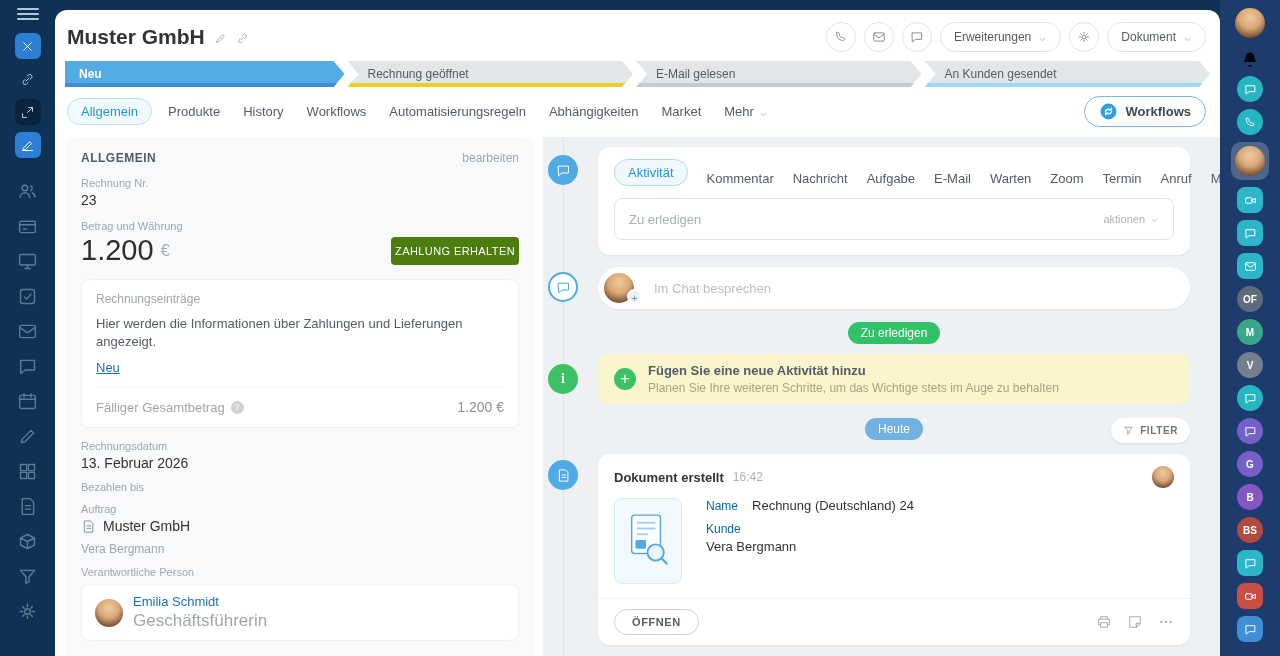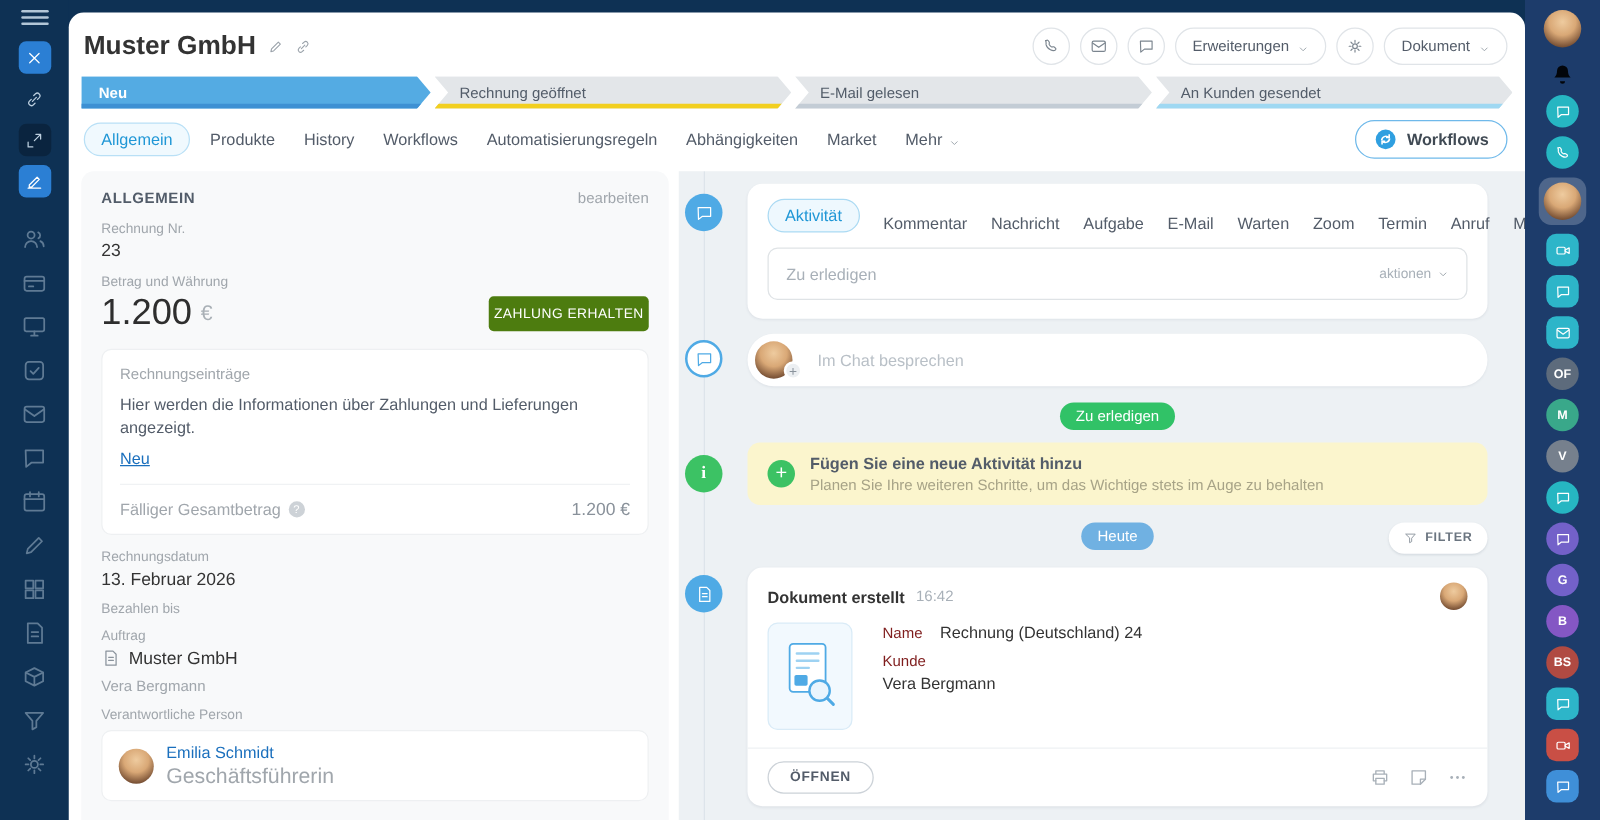--- a/index.html
+++ b/index.html
@@ -113,21 +113,21 @@
   .filter-btn{position:absolute;right:0;top:0;background:#fff;border-radius:13px;height:25px;padding:0 12px;display:flex;align-items:center;gap:6px;font-size:10px;font-weight:bold;color:#6b7580;letter-spacing:.6px;box-shadow:0 1px 2px rgba(60,80,100,.15);cursor:pointer}
   .filter-btn .ic{width:11px;height:11px;color:#8a939c;display:block}
   .doc-card{flex:1;min-width:0}
   .doc-head{display:flex;align-items:center;padding:12px 16px 8px}
   .doc-title{font-size:13px;font-weight:bold;color:#333}
   .doc-time{font-size:12px;color:#a8b0b8;margin-left:9px}
   .doc-head .av{margin-left:auto}
   .doc-body{display:flex;padding:2px 16px 14px;gap:24px}
   .doc-thumb{width:68px;height:86px;border-radius:8px;background:#f2f9fe;border:1px solid #d9ebf7;display:flex;align-items:center;justify-content:center;flex:none;cursor:pointer}
   .dfields .row1{display:flex;align-items:baseline;gap:14px}
-  .dlabel{font-size:12px;color:#7f1d1d}
+  .dlabel{font-size:12px;color:#0369a1}
   .dvalue{font-size:13px;color:#333}
   .dfields .stack{margin-top:9px}
   .dfields .stack .dvalue{margin-top:3px}
   .doc-foot{border-top:1px solid #eef1f3;padding:10px 16px;display:flex;align-items:center}
   .open-btn{border:1px solid #ccd2d8;border-radius:15px;background:#fff;padding:6px 17px;font-size:11px;font-weight:bold;color:#535c69;letter-spacing:.6px;cursor:pointer}
   .foot-icons{margin-left:auto;display:flex;gap:15px;align-items:center;color:#a8b0b8}
   .foot-icons .ic{width:16px;height:16px;display:block;cursor:pointer}
 
   
   .sidebar-right{width:60px;flex:none;background:#1d3c6b;display:flex;flex-direction:column;align-items:center;padding:8px 3px;gap:7px;overflow:hidden}

